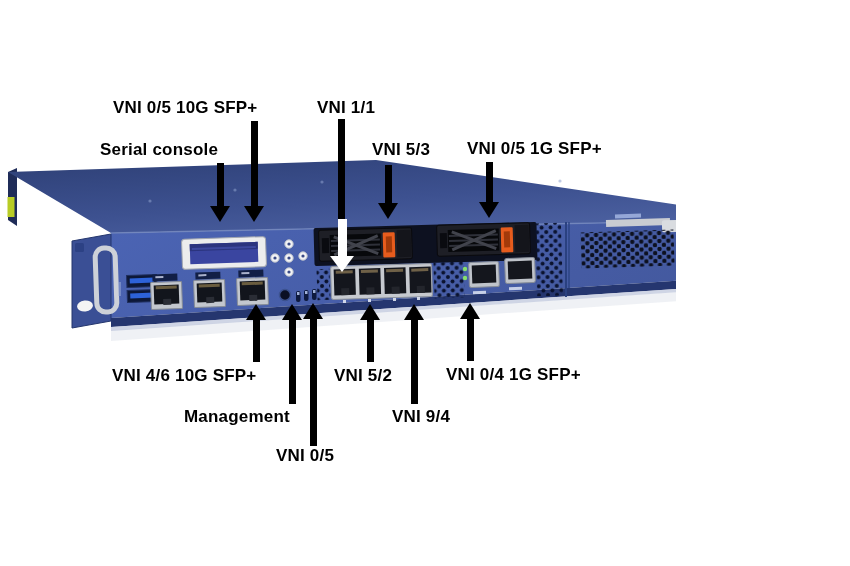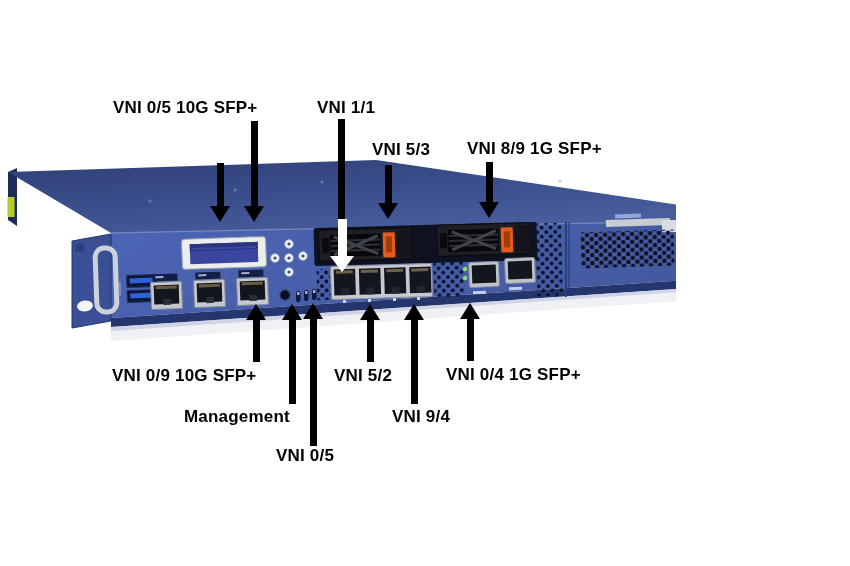--- a/index.html
+++ b/index.html
@@ -295,24 +295,25 @@
   <div class="ar u" style="left:404px;top:304px;height:100px;">
       <div class="sh"></div>
       <div class="hd"></div>
     </div>
   <div class="ar u" style="left:460px;top:303px;height:58px;">
       <div class="sh"></div>
       <div class="hd"></div>
     </div>
 
   <div class="lbl" style="left:113px;top:99px;">VNI 0/5 10G SFP+</div>
+  <div class="lbl" style="left:100px;top:141px;">Serial console</div>
   <div class="lbl" style="left:317px;top:99px;">VNI 1/1</div>
   <div class="lbl" style="left:372px;top:141px;">VNI 5/3</div>
-  <div class="lbl" style="left:467px;top:140px;">VNI 8/9 1G SFP+</div>
-
-  <div class="lbl" style="left:112px;top:367px;">VNI 0/9 10G SFP+</div>
+  <div class="lbl" style="left:467px;top:140px;">VNI 0/5 1G SFP+</div>
+
+  <div class="lbl" style="left:112px;top:367px;">VNI 4/6 10G SFP+</div>
   <div class="lbl" style="left:184px;top:408px;">Management</div>
   <div class="lbl" style="left:276px;top:447px;">VNI 0/5</div>
   <div class="lbl" style="left:334px;top:367px;">VNI 5/2</div>
   <div class="lbl" style="left:392px;top:408px;">VNI 9/4</div>
   <div class="lbl" style="left:446px;top:366px;">VNI 0/4 1G SFP+</div>
 
 </div>
 
 </body></html>

